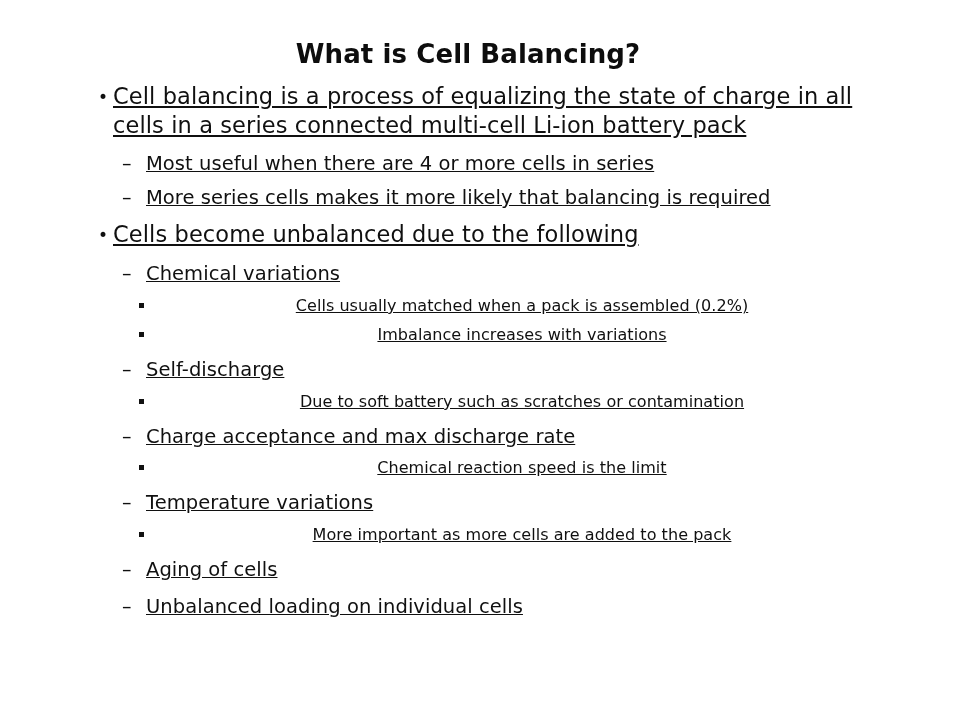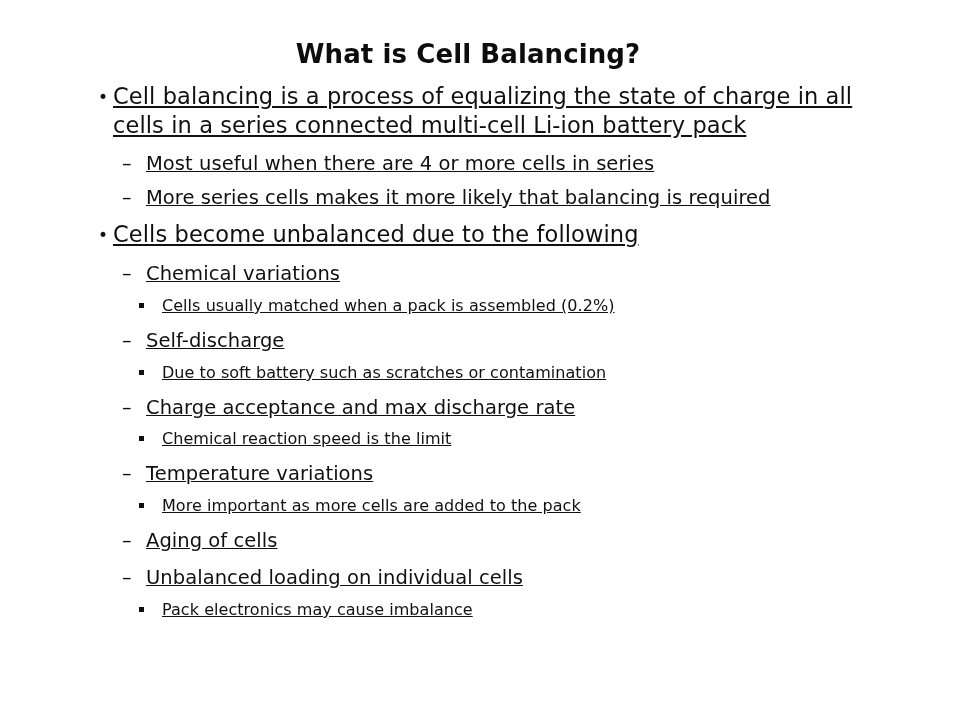--- a/index.html
+++ b/index.html
@@ -113,20 +113,21 @@
   .lvl3 .sq {
     display: inline-block;
     width: 5px;
     height: 5px;
     background: #111111;
   }
   .lvl3 .btext {
     font-size: 16px;
     line-height: 23px;
     letter-spacing: 0.05px;
+    text-align: center;
   }
 
   
   .gap-l1    { margin-top: 9px; }
   .gap-l2    { margin-top: 7px; }
   .gap-l2b   { margin-top: 10px; }
   .gap-l3    { margin-top: 6px; }
   .gap-l3b   { margin-top: 7px; }
 </style>
 </head>
@@ -163,20 +164,26 @@
       <span class="btext">Chemical variations</span>
     </div>
 
     <div class="bullet lvl3 gap-l3b">
       <span class="marker">
           <i class="sq"></i>
         </span>
       <span class="btext">Cells usually matched when a pack is assembled (0.2%)</span>
     </div>
 
+    <div class="bullet lvl3 gap-l3">
+      <span class="marker">
+          <i class="sq"></i>
+        </span>
+      <span class="btext">Imbalance increases with variations</span>
+    </div>
 
     <div class="bullet lvl2 gap-l2b">
       <span class="marker">–</span>
       <span class="btext">Self-discharge</span>
     </div>
 
     <div class="bullet lvl3 gap-l3b">
       <span class="marker">
           <i class="sq"></i>
         </span>
@@ -212,21 +219,15 @@
     <div class="bullet lvl2 gap-l2b">
       <span class="marker">–</span>
       <span class="btext">Aging of cells</span>
     </div>
 
     <div class="bullet lvl2 gap-l2b">
       <span class="marker">–</span>
       <span class="btext">Unbalanced loading on individual cells</span>
     </div>
 
-    <div class="bullet lvl3 gap-l3b">
-      <span class="marker">
-          <i class="sq"></i>
-        </span>
-      <span class="btext">Pack electronics may cause imbalance</span>
-    </div>
 
   </div>
 </div>
 
 </body></html>

